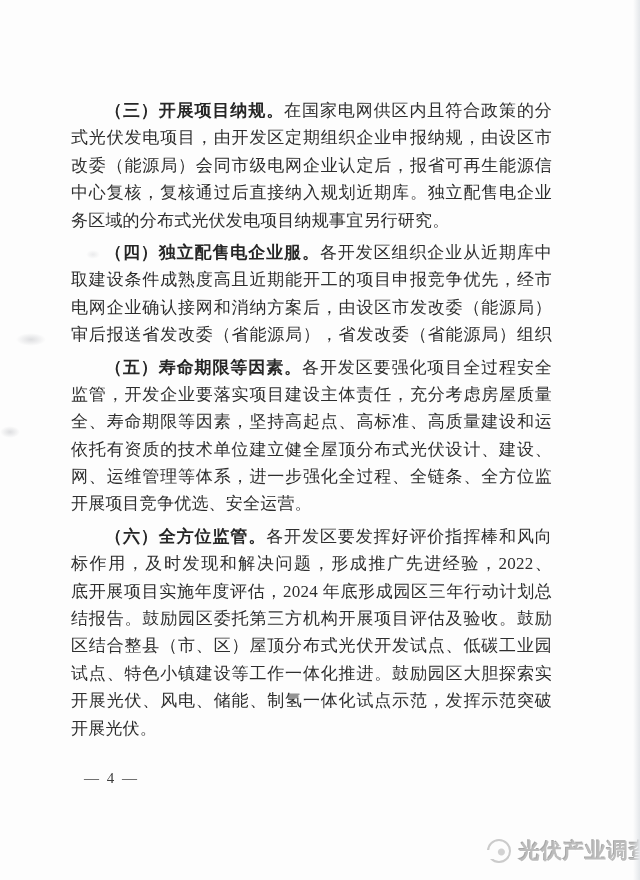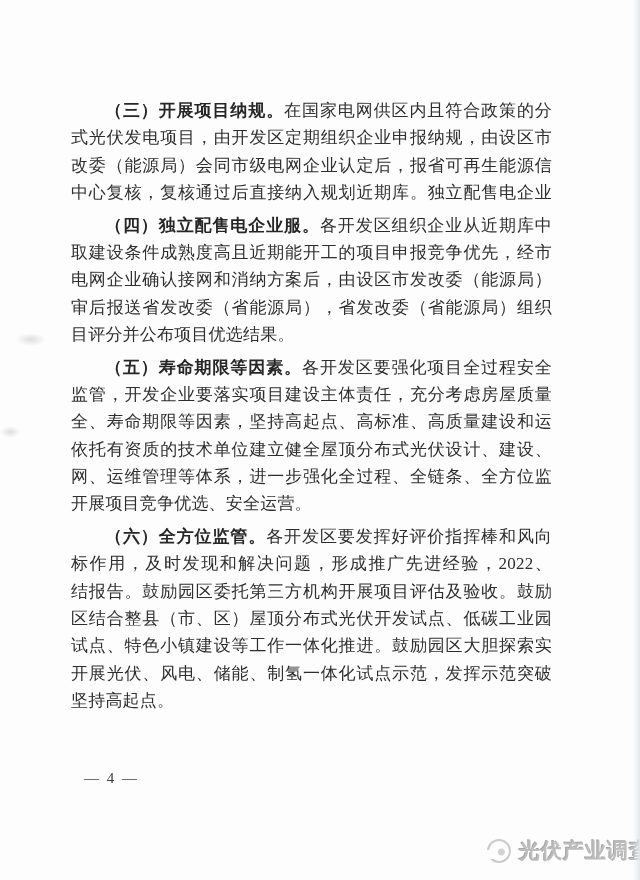--- a/index.html
+++ b/index.html
@@ -123,44 +123,45 @@
   <div class="smudge s1"></div>
   <div class="smudge s2"></div>
   <div class="smudge s3"></div>
 
   <div class="doc">
       <div class="para">
         <div class="line fill first"><span class="head">（三）开展项目纳规。</span><span>在国家电网供区内且符合政策的分布</span></div>
         <div class="line fill">式光伏发电项目，由开发区定期组织企业申报纳规，由设区市发</div>
         <div class="line fill">改委（能源局）会同市级电网企业认定后，报省可再生能源信息</div>
         <div class="line fill">中心复核，复核通过后直接纳入规划近期库。独立配售电企业服</div>
+        <div class="line">务区域的分布式光伏发电项目纳规事宜另行研究。</div>
       </div>
       <div class="para">
         <div class="line fill first"><span class="head">（四）独立配售电企业服。</span><span>各开发区组织企业从近期库中选</span></div>
         <div class="line fill">取建设条件成熟度高且近期能开工的项目申报竞争优先，经市级</div>
         <div class="line fill">电网企业确认接网和消纳方案后，由设区市发改委（能源局）初</div>
         <div class="line fill">审后报送省发改委（省能源局），省发改委（省能源局）组织项</div>
-        <div class="line">目评分并公布项目优选结果。</div>
       </div>
       <div class="para">
         <div class="line fill first"><span class="head">（五）寿命期限等因素。</span><span>各开发区要强化项目全过程安全质量</span></div>
         <div class="line fill">监管，开发企业要落实项目建设主体责任，充分考虑房屋质量安</div>
         <div class="line fill">全、寿命期限等因素，坚持高起点、高标准、高质量建设和运营，</div>
         <div class="line fill">依托有资质的技术单位建立健全屋顶分布式光伏设计、建设、并</div>
         <div class="line fill">网、运维管理等体系，进一步强化全过程、全链条、全方位监管，</div>
         <div class="line">开展项目竞争优选、安全运营。</div>
       </div>
       <div class="para">
         <div class="line fill first"><span class="head">（六）全方位监管。</span><span>各开发区要发挥好评价指挥棒和风向</span></div>
         <div class="line fill">标作用，及时发现和解决问题，形成推广先进经验，2022、2023</div>
+        <div class="line fill">底开展项目实施年度评估，2024 年底形成园区三年行动计划总</div>
         <div class="line fill">结报告。鼓励园区委托第三方机构开展项目评估及验收。鼓励园</div>
         <div class="line fill">区结合整县（市、区）屋顶分布式光伏开发试点、低碳工业园区</div>
         <div class="line fill">试点、特色小镇建设等工作一体化推进。鼓励园区大胆探索实践，</div>
         <div class="line fill">开展光伏、风电、储能、制氢一体化试点示范，发挥示范突破和</div>
-        <div class="line">坚持高起点。</div>
+        <div class="line">开展光伏。</div>
       </div>
     </div>
 
   <div class="footer-page">— 4 —</div>
 
   <div class="watermark">
     <span class="wm-logo"></span>
     <span class="wm-text">光伏产业调查</span>
   </div>
 

